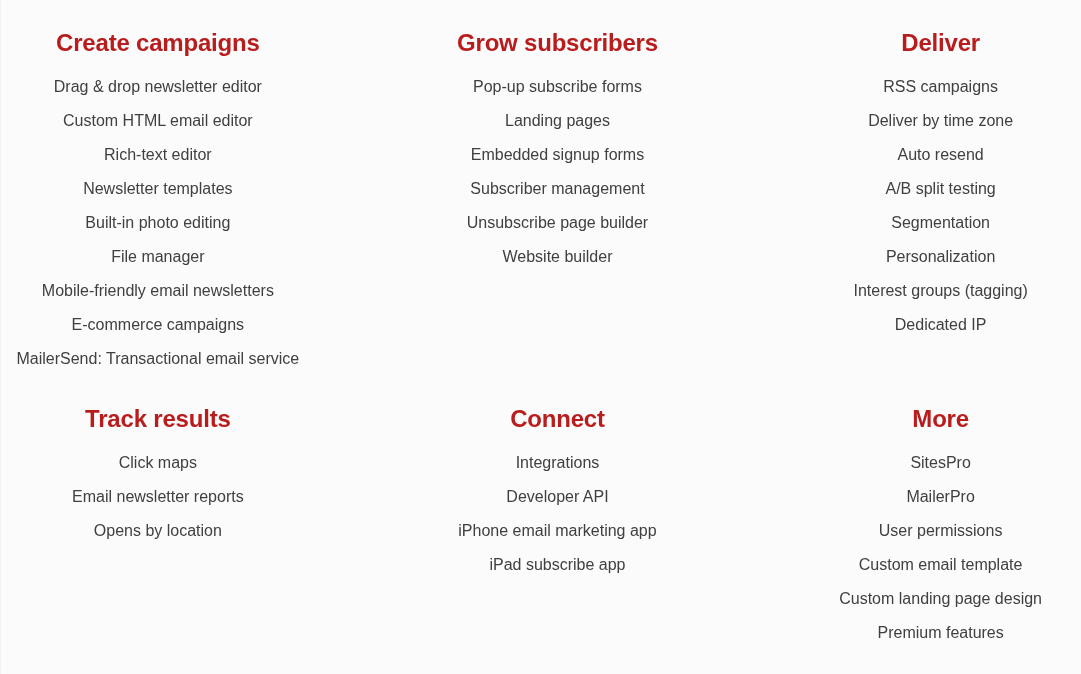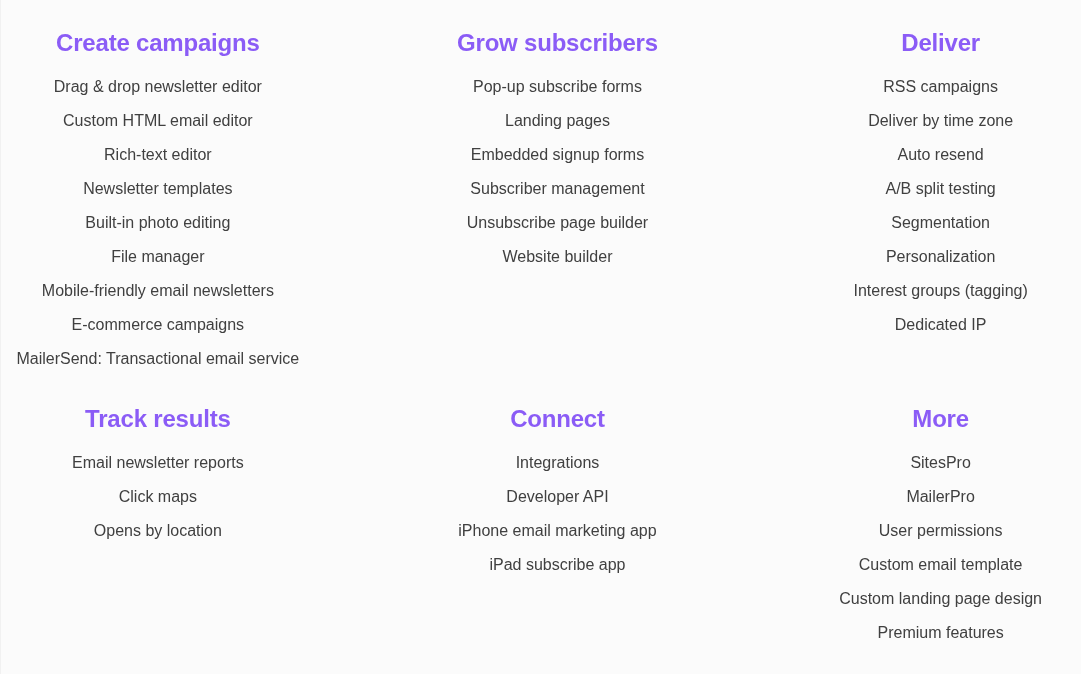--- a/index.html
+++ b/index.html
@@ -37,21 +37,21 @@
     text-align: center;
   }
   
   .col-1 { width: 314px; }
   .col-2 { width: 486px; text-align: center; }
   .col-3 { width: 281px; }
 
   .col-title {
     font-size: 24px;
     font-weight: bold;
-    color: #8b5cf6;
+    color: #b91c1c;
     letter-spacing: -0.2px;
     line-height: 30px;
     margin: 0 0 12px 0;
     padding: 0;
     white-space: nowrap;
   }
   .links {
     list-style: none;
     margin: 0;
     padding: 0;
@@ -165,24 +165,24 @@
     </div>
 
   </div>
 
   <div class="row row-bottom">
 
     <div class="col col-1">
       <h3 class="col-title">Track results</h3>
       <ul class="links">
         <li>
+            <a href="#">Click maps</a>
+          </li>
+        <li>
             <a href="#">Email newsletter reports</a>
-          </li>
-        <li>
-            <a href="#">Click maps</a>
           </li>
         <li>
             <a href="#">Opens by location</a>
           </li>
       </ul>
     </div>
 
     <div class="col col-2">
       <h3 class="col-title">Connect</h3>
       <ul class="links">

